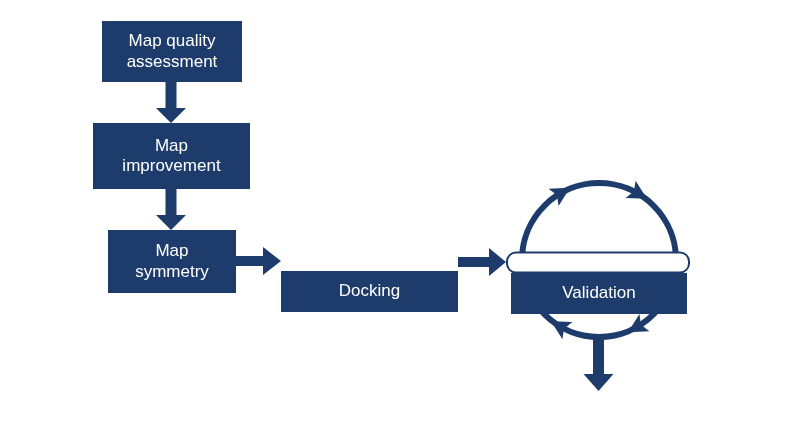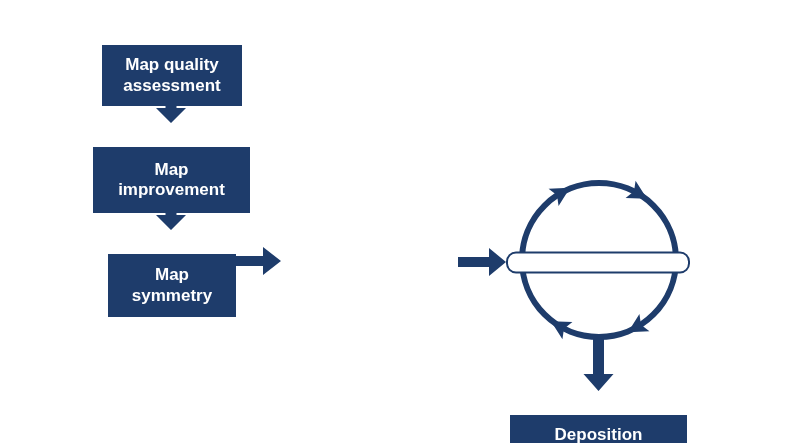--- a/index.html
+++ b/index.html
@@ -11,23 +11,22 @@
     font-family: "Liberation Sans", sans-serif;
     overflow: hidden;
   }
   .layer-svg { position: absolute; left: 0; top: 0; z-index: 1; }
   .node {
     position: absolute; z-index: 2;
     background: var(--navy);
     color: var(--label);
     display: flex; align-items: center; justify-content: center;
     text-align: center;
-    font-size: 17px; font-weight: bold; line-height: 1.18;
+    font-size: 17px; font-weight: normal; line-height: 1.18;
     white-space: pre-line;
-    margin-top: 24px;
   }
   .navy-fill { fill: var(--navy); }
   .navy-stroke { stroke: var(--navy); fill: none; }
   .divider { fill: #ffffff; stroke: var(--navy); stroke-width: 2; }
   
   #n-map-quality   { left:102px; top:21px;  width:140px; height:61px; }
   #n-map-improve   { left:93px;  top:123px; width:157px; height:66px; }
   #n-map-symmetry  { left:108px; top:230px; width:128px; height:63px; }
   #n-model-build   { left:281px; top:210px; width:177px; height:41px; }
   #n-docking       { left:281px; top:271px; width:177px; height:41px; }
@@ -58,15 +57,16 @@
     <polygon class="navy-fill" points="458,257 489,257 489,248 506,262 489,276 489,267 458,267"></polygon>
     <polygon class="navy-fill" points="593,336 604,336 604,374 613.5,374 598.5,391 583.5,374 593,374"></polygon>
   </svg>
 
   <div class="node" id="n-map-quality">Map quality
 assessment</div>
   <div class="node" id="n-map-improve">Map
 improvement</div>
   <div class="node" id="n-map-symmetry">Map
 symmetry</div>
-  <div class="node" id="n-deposition">Deposition</div>
+  <div class="node" id="n-docking">Docking</div>
+  <div class="node" id="n-validation">Validation</div>
 
 </div>
 
 </body></html>

